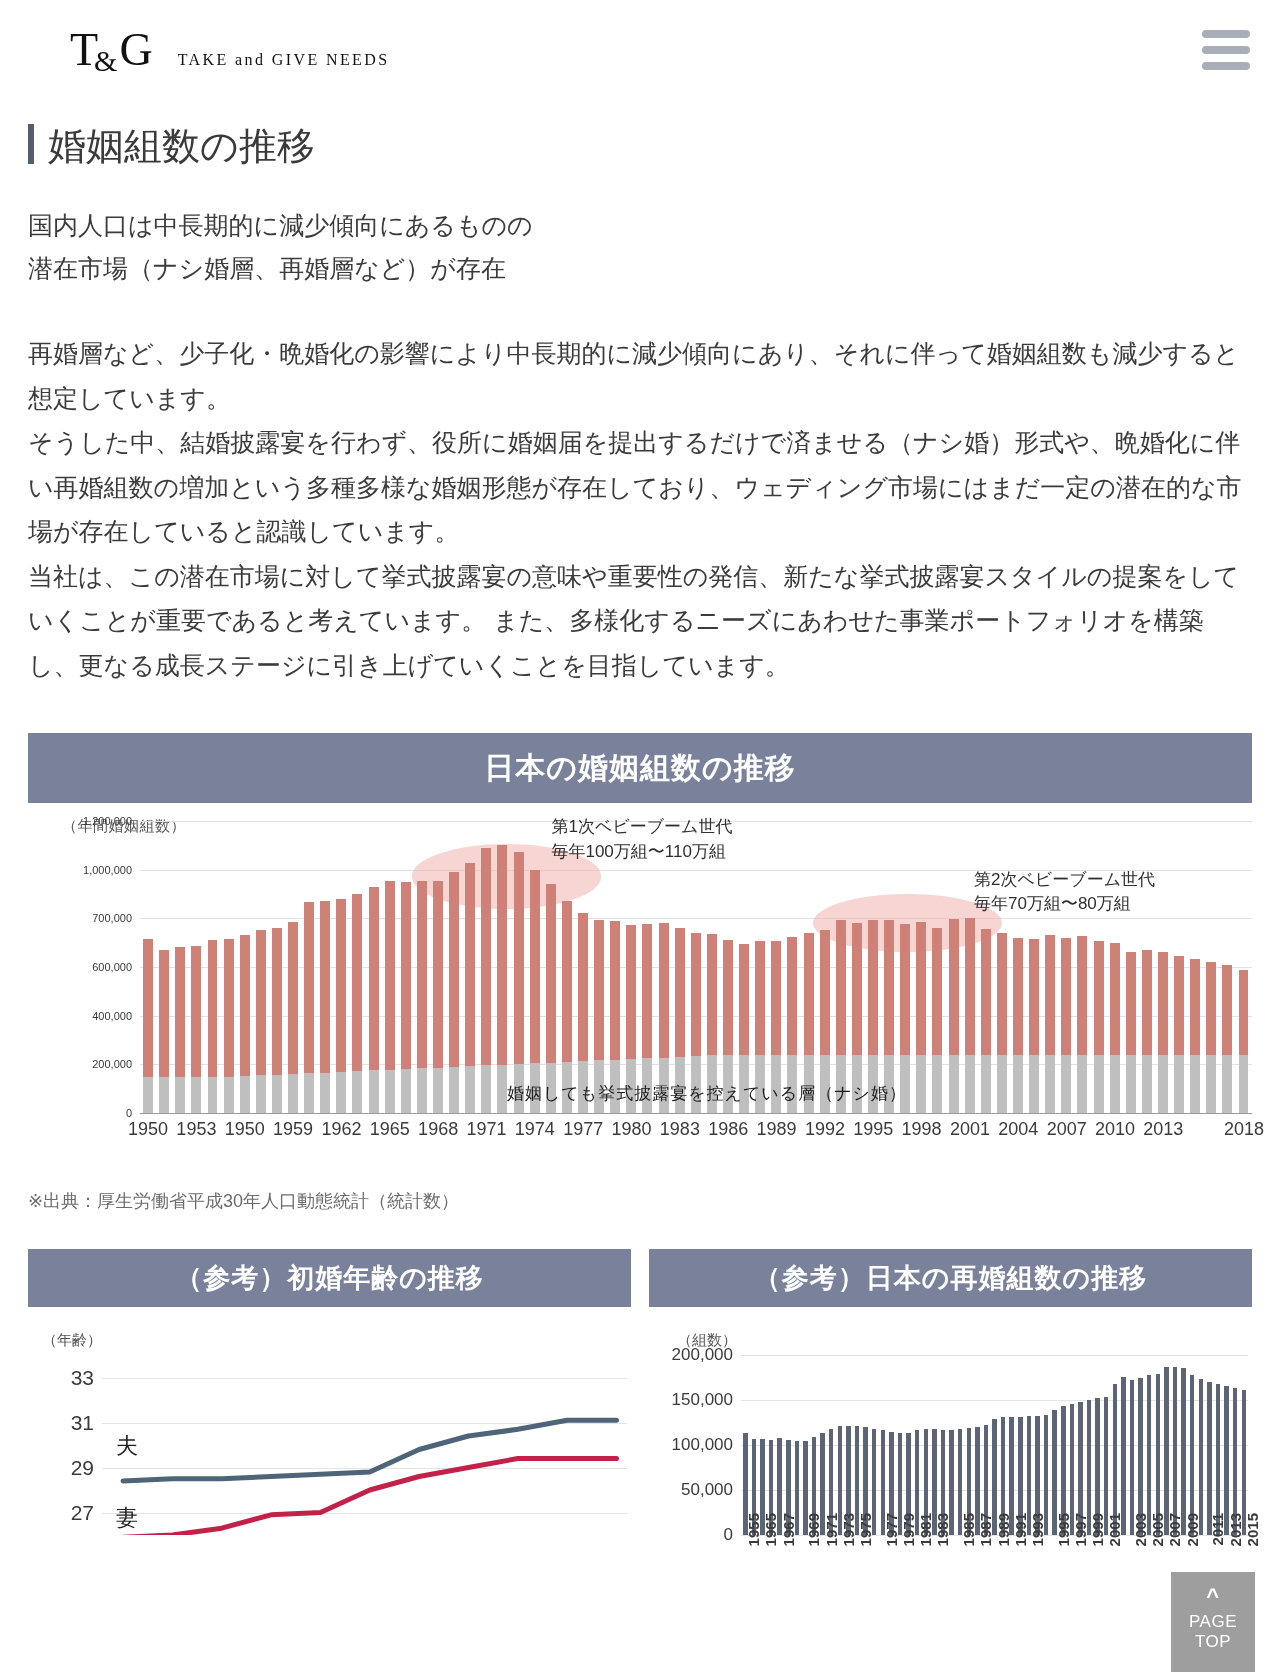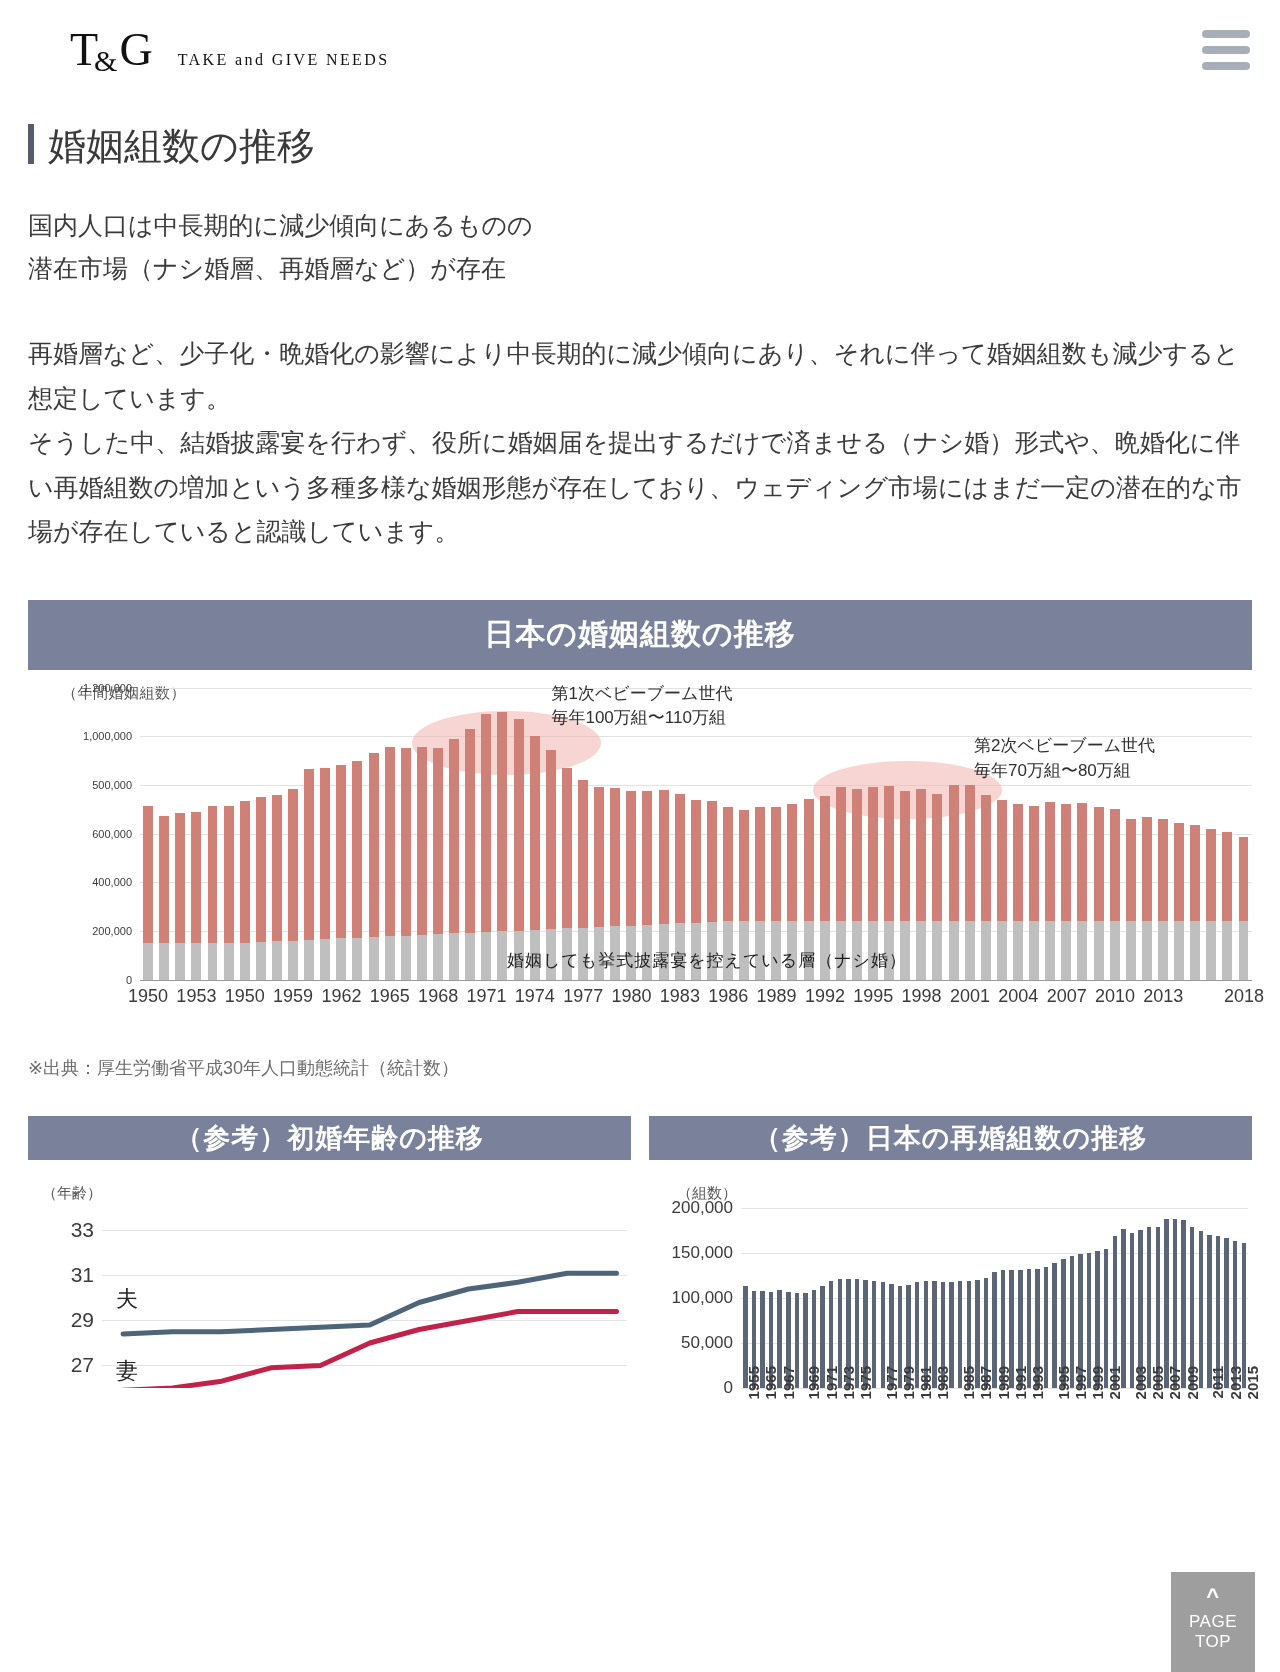--- a/index.html
+++ b/index.html
@@ -87,21 +87,21 @@
   .chart-banner{
     margin:46px 28px 0 28px;
     height:70px;
     background:#7a819a;
     color:#fff;
     display:flex; align-items:center; justify-content:center;
     font-size:30px; font-weight:700;
     letter-spacing:1px;
   }
   .chart-banner.small{
-    height:44px;
+    height:58px;
     font-size:27px;
     margin:0;
   }
 
   
   .main-chart-wrap{
     position:relative;
     margin:18px 28px 0 28px;
     height:350px;
   }
@@ -252,33 +252,34 @@
 </h1>
 
 <div class="lead">
   <div>国内人口は中長期的に減少傾向にあるものの</div>
   <div>潜在市場（ナシ婚層、再婚層など）が存在</div>
 </div>
 
 <div class="body-copy">
   <p>再婚層など、少子化・晩婚化の影響により中長期的に減少傾向にあり、それに伴って婚姻組数も減少すると想定しています。</p>
   <p>そうした中、結婚披露宴を行わず、役所に婚姻届を提出するだけで済ませる（ナシ婚）形式や、晩婚化に伴い再婚組数の増加という多種多様な婚姻形態が存在しており、ウェディング市場にはまだ一定の潜在的な市場が存在していると認識しています。</p>
+  <p>当社は、この潜在市場に対して挙式披露宴の意味や重要性の発信、新たな挙式披露宴スタイルの提案をしていくことが重要であると考えています。 また、多様化するニーズにあわせた事業ポートフォリオを構築し、更なる成長ステージに引き上げていくことを目指しています。</p>
 </div>
 
 <div class="chart-banner">日本の婚姻組数の推移</div>
 
 <div class="main-chart-wrap">
   <div class="axis-unit" id="main-unit" style="left:34px; top:-4px;">（年間婚姻組数）</div>
 
   <div class="ylabels" id="main-ylabels">
       <div class="y-label" style="top: 292px;">0</div>
       <div class="y-label" style="top: 243.333px;">200,000</div>
       <div class="y-label" style="top: 194.667px;">400,000</div>
       <div class="y-label" style="top: 146px;">600,000</div>
-      <div class="y-label" style="top: 97.3333px;">500,000</div>
+      <div class="y-label" style="top: 97.3333px;">700,000</div>
       <div class="y-label" style="top: 48.6667px;">1,000,000</div>
       <div class="y-label" style="top: 0px;">1,200,000</div>
     </div>
 
   <div class="plot" id="main-plot">
     <div id="main-grid">
         <div class="gridline" style="top: 292px; background: rgb(154, 154, 154);"></div>
         <div class="gridline" style="top: 243.333px;"></div>
         <div class="gridline" style="top: 194.667px;"></div>
         <div class="gridline" style="top: 146px;"></div>

